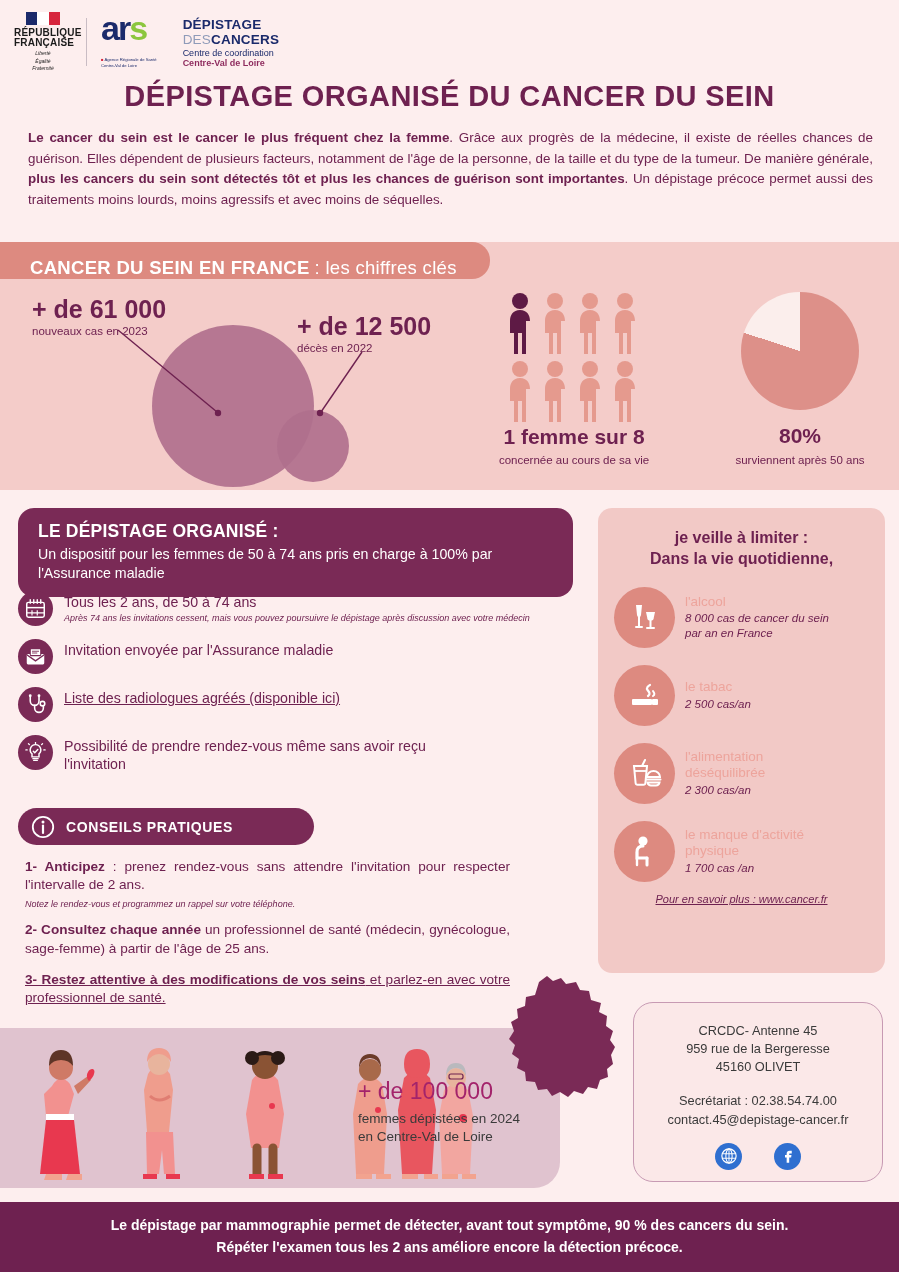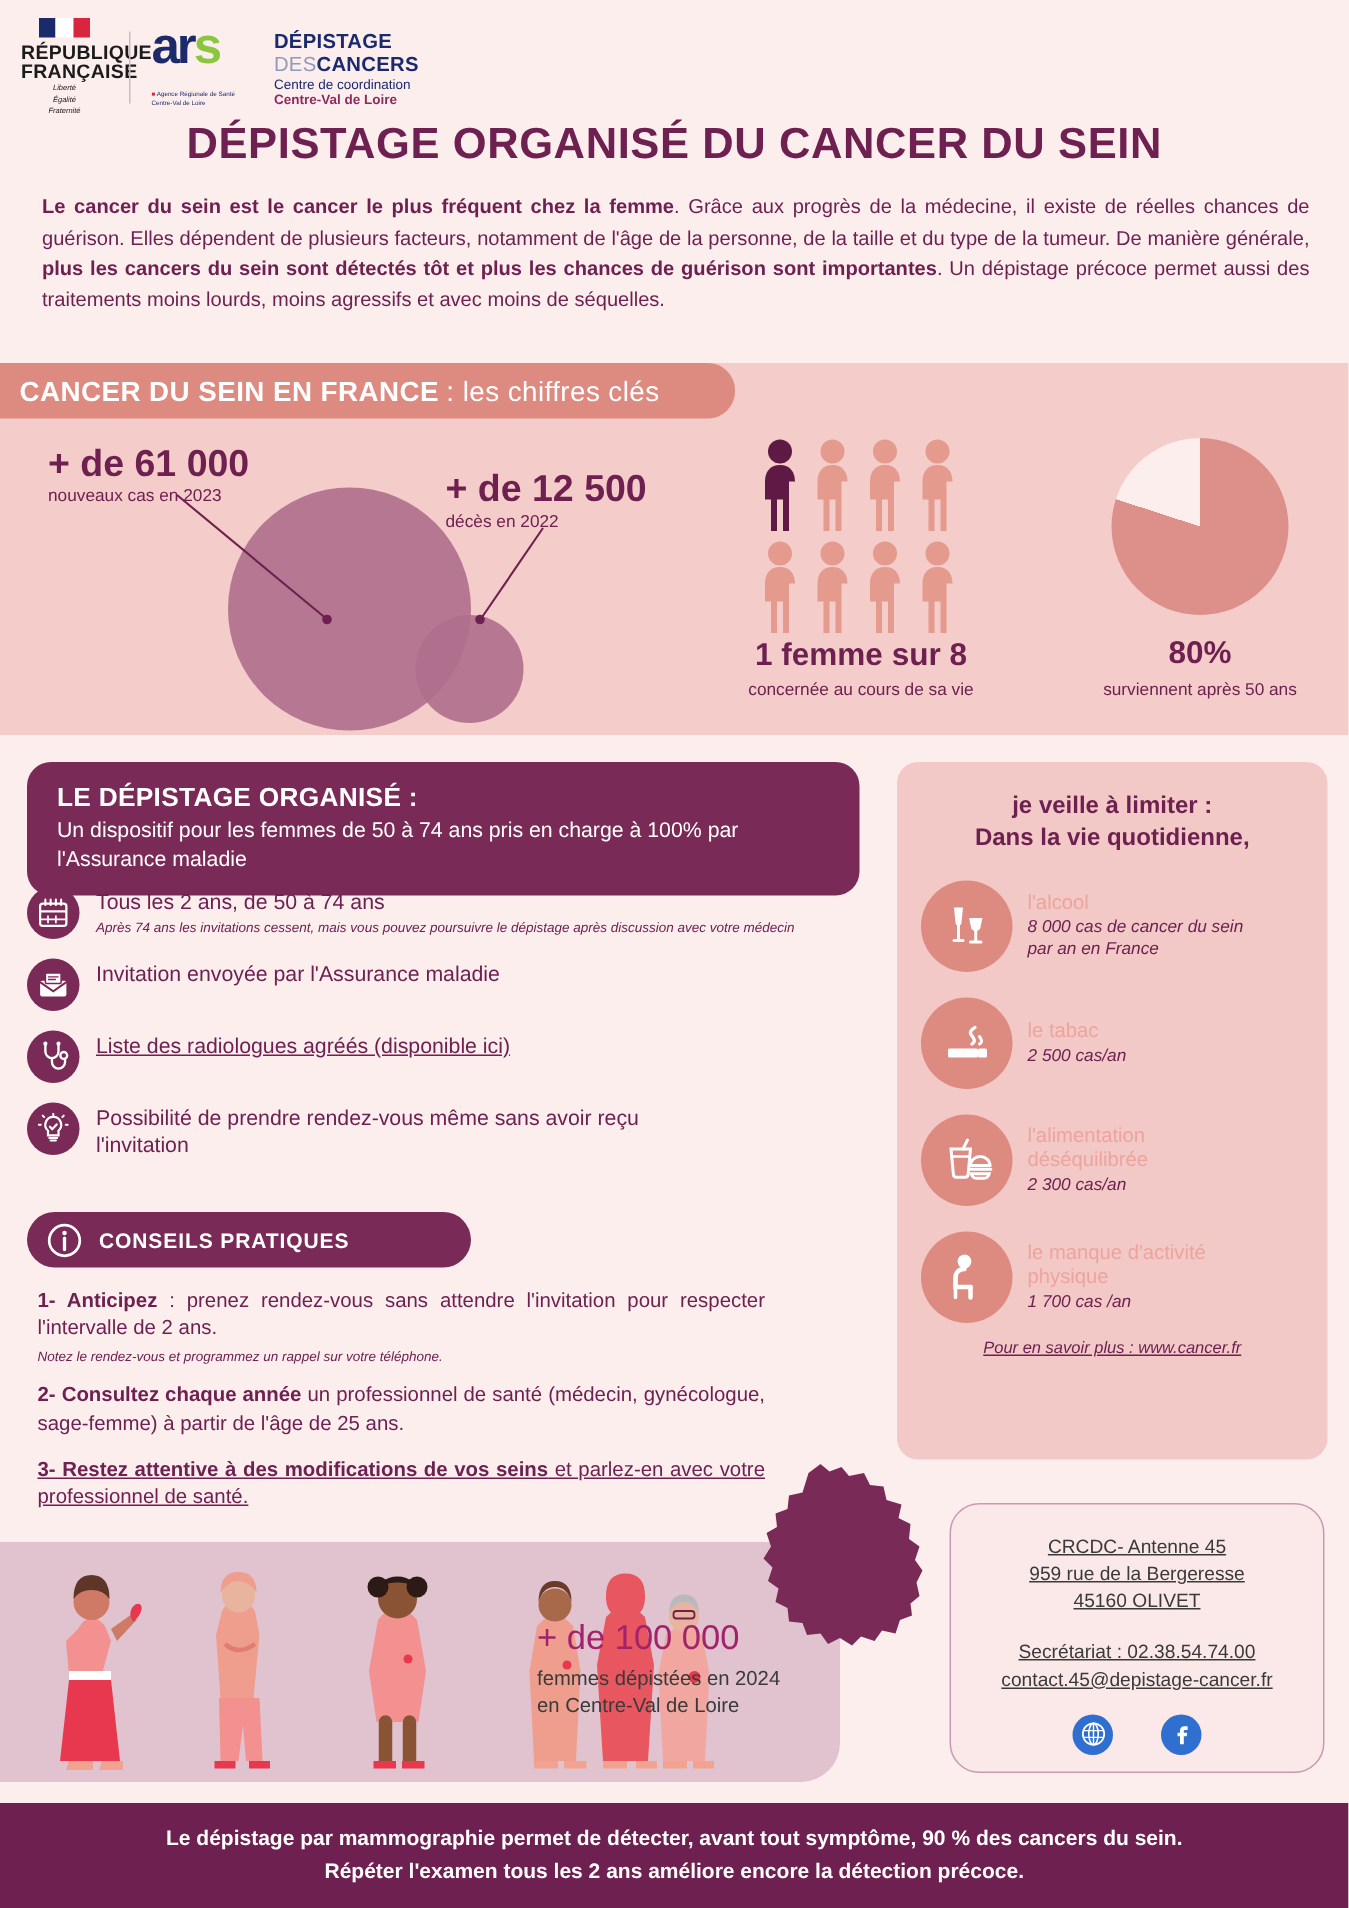--- a/index.html
+++ b/index.html
@@ -14,21 +14,21 @@
   .page { position: relative; width: 899px; height: 1272px; background: #fdeeee; }
 
   
   .logos { position: absolute; left: 14px; top: 12px; display: flex; align-items: center; gap: 14px; }
   .rf-logo { width: 58px; text-align: center; line-height: 1; }
   .rf-flag { width: 34px; height: 13px; margin: 0 auto 3px; display: flex; }
   .rf-flag i { flex: 1; }
   .rf-flag .b { background: #1b2a6b; }
   .rf-flag .w { background: #ffffff; }
   .rf-flag .r { background: #d7263d; }
-  .rf-name { font-size: 13px; font-weight: bold; color: #1b1b1b; letter-spacing: .2px; }
+  .rf-name { font-size: 10px; font-weight: bold; color: #1b1b1b; letter-spacing: .2px; }
   .rf-motto { font-size: 5px; color: #1b1b1b; font-style: italic; margin-top: 2px; line-height: 1.5; }
   .divider-v { width: 1px; height: 48px; background: #c9bcc4; }
   .ars { display: flex; align-items: center; gap: 2px; }
   .ars-word { font-size: 34px; font-weight: 700; color: #1b2a6b; letter-spacing: -2px; line-height: .8; }
   .ars-word .s { color: #8cc63e; }
   .ars-sub { font-size: 4.2px; color: #1b2a6b; line-height: 1.5; margin-top: 14px; }
   .ars-sub .dot { color: #d7263d; }
   .dc { margin-left: 12px; line-height: 1.12; }
   .dc .l1 { font-size: 13.5px; font-weight: bold; color: #1b2a6b; letter-spacing: .2px; }
   .dc .l2 { font-size: 13.5px; font-weight: bold; letter-spacing: .2px; }
@@ -46,21 +46,21 @@
     position: absolute; top: 128px; left: 28px; width: 845px;
     font-size: 13.4px; line-height: 1.53; color: #6e2150; text-align: justify;
   }
   .intro b { font-weight: bold; }
 
   
   .figures { position: absolute; top: 242px; left: 0; width: 899px; height: 248px; background: #f4ccc9; }
   .fig-banner {
     position: absolute; left: 0; top: 0; height: 37px; width: 490px;
     background: #dd8a80; border-radius: 0 18px 18px 0;
-    display: flex; align-items: center; padding-left: 13px;
+    display: flex; align-items: flex-end; padding-left: 30px;
     color: #ffffff; font-size: 18.5px; letter-spacing: .3px;
   }
   .fig-banner b { font-weight: bold; margin-right: 5px; }
 
   .bubble-big { position: absolute; left: 152px; top: 325px; width: 162px; height: 162px;
     border-radius: 50%; background: #b0708d; opacity: .92; }
   .bubble-small { position: absolute; left: 277px; top: 410px; width: 72px; height: 72px;
     border-radius: 50%; background: #b0708d; opacity: .92; }
 
   .stat-61 { position: absolute; left: 32px; top: 296px; }
@@ -131,21 +131,21 @@
   .photo-band.rounded-r { border-radius: 0 26px 26px 0; }
   .stat-100k { position: absolute; left: 358px; top: 1078px; width: 210px; }
   .stat-100k .n { font-size: 23px; font-weight: normal; color: #a3236b; }
   .stat-100k .s { font-size: 13.5px; color: #3a3a3a; line-height: 1.35; margin-top: 5px; }
 
   .contact {
     position: absolute; left: 633px; top: 1002px; width: 250px; height: 180px;
     border: 1.4px solid #c79ab3; border-radius: 20px; background: #fbe8e8;
     text-align: center; padding-top: 19px; color: #3a3a3a;
   }
-  .contact .line { font-size: 12.8px; line-height: 1.42; text-decoration: underline; }
+  .contact .line { font-size: 12.8px; line-height: 1.42; }
   .contact .gap { height: 16px; }
   .socials { display: flex; justify-content: center; gap: 32px; margin-top: 14px; }
   .soc { width: 27px; height: 27px; border-radius: 50%; background: #2f6fd0;
     display: flex; align-items: center; justify-content: center; color: #fff; }
 
   .footer {
     position: absolute; left: 0; top: 1202px; width: 899px; height: 70px; background: #6e2150;
     color: #ffffff; display: flex; flex-direction: column; align-items: center; justify-content: center;
     text-align: center; font-size: 14px; font-weight: bold; line-height: 1.55;
   }

